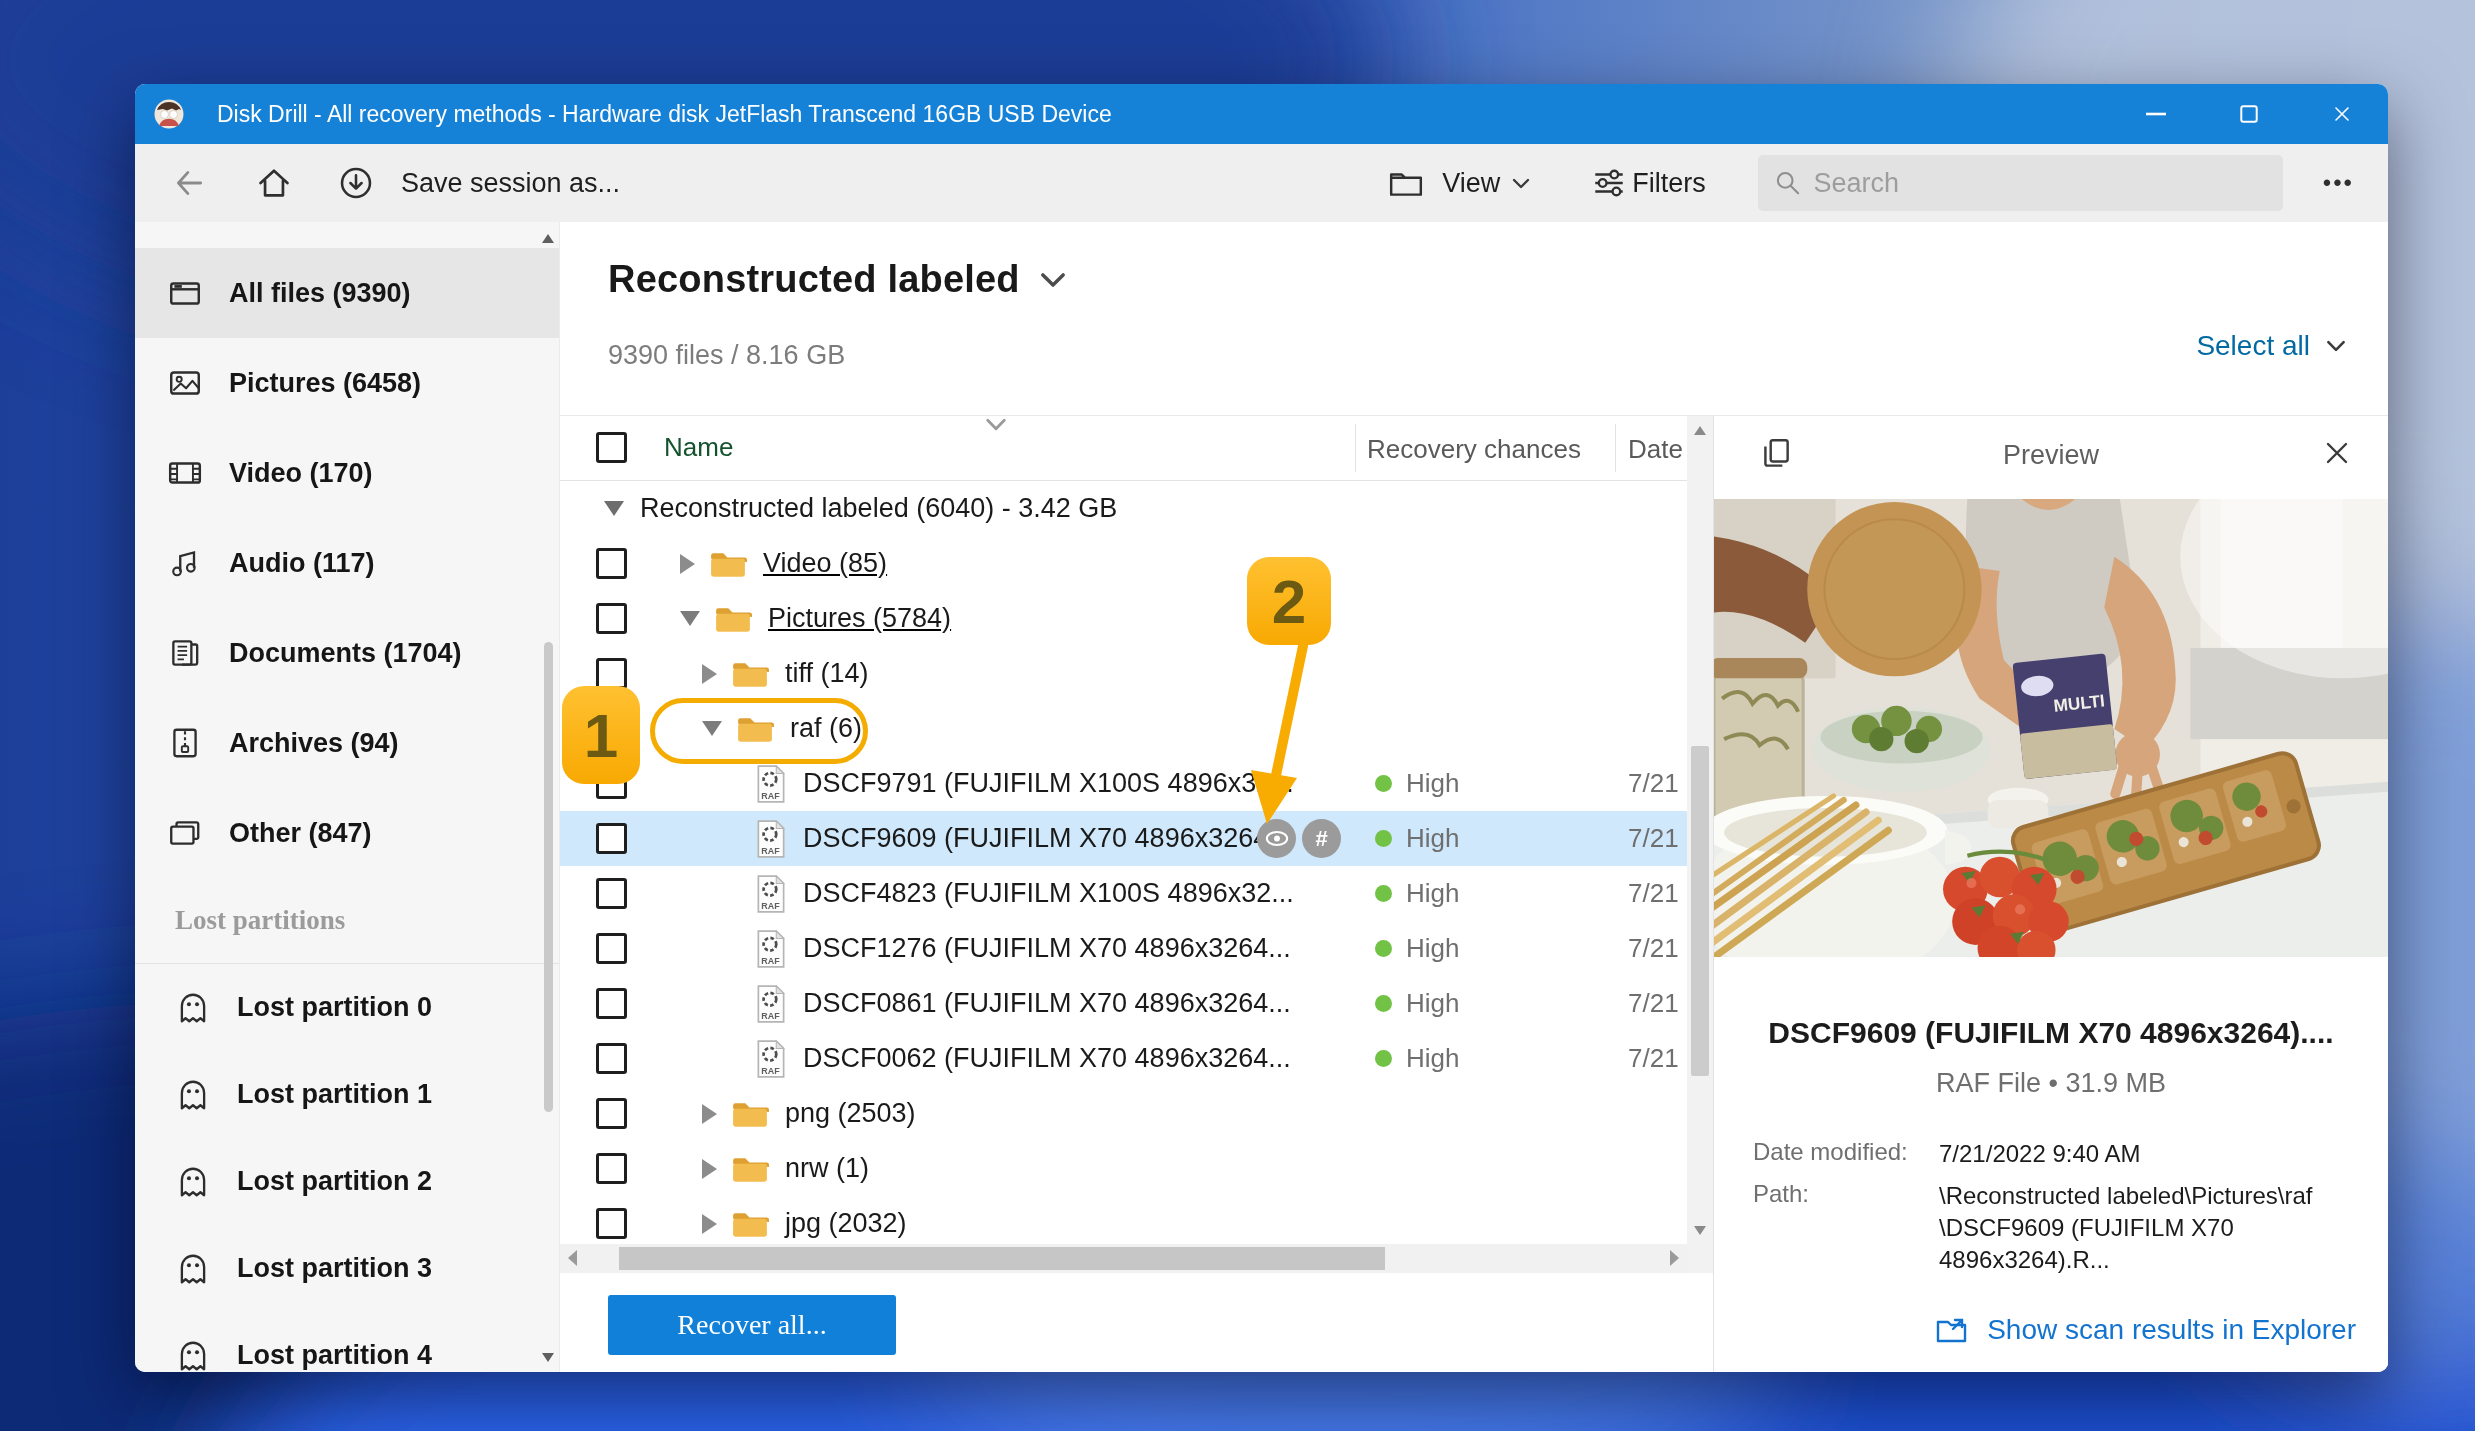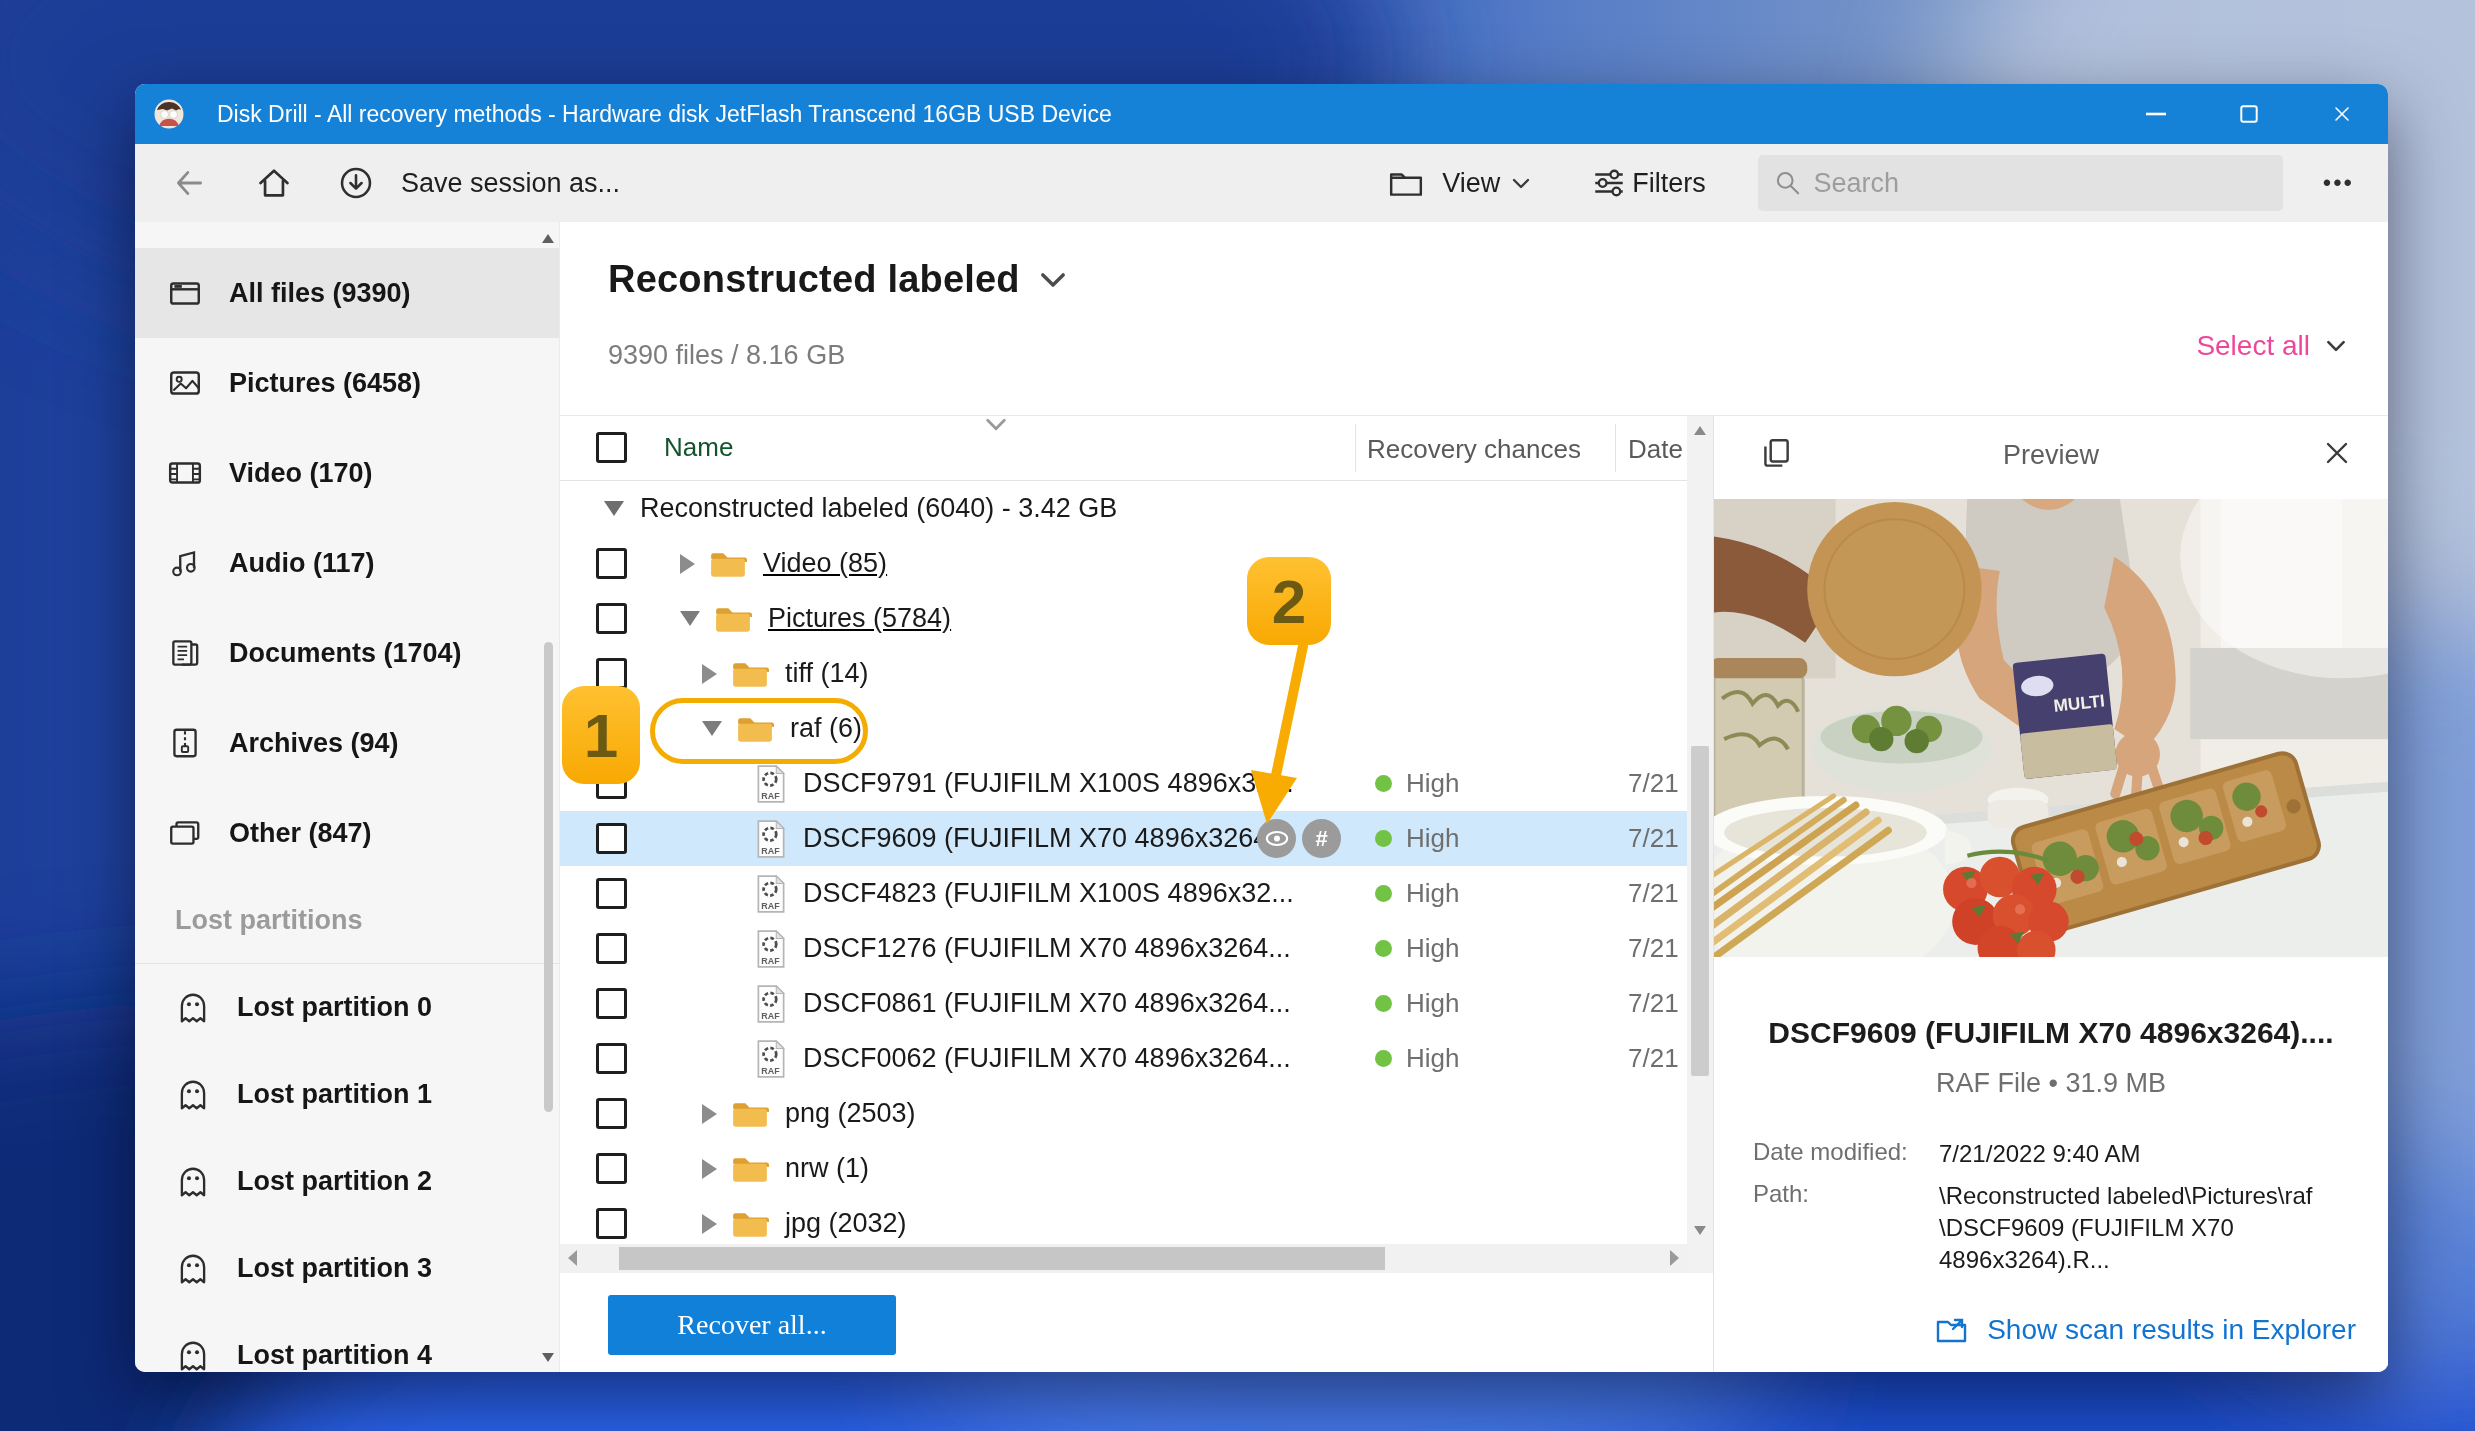--- a/index.html
+++ b/index.html
@@ -25,37 +25,37 @@
   .searchbox input::placeholder { color:#9d9d9d; }
 
   .content { display:flex; height:1150px; }
 
   
   .sidebar { width:425px; background:#f6f6f6; position:relative; flex:none; border-right:1px solid #ebebeb; padding-top:26px; }
   .side-item { height:90px; display:flex; align-items:center; padding-left:32px; cursor:default; }
   .side-item.sel { background:#e6e6e6; }
   .side-item .lbl { font-size:27px; font-weight:600; color:#161616; margin-left:26px; white-space:nowrap; }
   .side-section { height:86px; display:flex; align-items:center; padding-left:40px; border-bottom:1px solid #e3e3e3; }
-  .side-section span { font-size:27px; font-weight:600; color:#9b9b9b; }
+  .side-section span { font-size:27px; font-weight:600; color:#9b9b9b;font-family:Liberation Serif, serif; }
   .part-item { height:87px; display:flex; align-items:center; padding-left:40px; }
   .part-item .lbl { font-size:27px; font-weight:600; color:#161616; margin-left:26px; white-space:nowrap; }
   .side-scroll { position:absolute; right:3px; top:12px; bottom:10px; width:15px; }
   .side-scroll .thumb { position:absolute; left:3px; width:9px; border-radius:5px; background:#c9c9c9; top:408px; height:470px; }
   .arr { width:0; height:0; position:absolute; left:1px; }
   .arr.up { border-left:6px solid transparent; border-right:6px solid transparent; border-bottom:9px solid #5f5f5f; top:0; }
   .arr.dn { border-left:6px solid transparent; border-right:6px solid transparent; border-top:9px solid #5f5f5f; bottom:0; }
 
   
   .main { flex:1; background:#fff; display:flex; flex-direction:column; position:relative; }
   .main-header { height:193px; position:relative; }
   .mh-title { position:absolute; left:48px; top:36px; display:flex; align-items:center; gap:20px; }
   .mh-title h1 { font-size:38px; font-weight:600; color:#191919; letter-spacing:.2px; }
   .mh-sub { position:absolute; left:48px; top:118px; font-size:27px; color:#7c7c7c; }
   .select-all { position:absolute; right:42px; top:108px; display:flex; align-items:center; gap:16px; }
-  .select-all span { font-size:28px; color:#ec4899; }
+  .select-all span { font-size:28px; color:#0369a1; }
 
   .body { display:flex; flex:1; border-top:1px solid #e9e9e9; }
   .table-col { width:1153px; flex:none; position:relative; }
   .thead { height:65px; position:relative; border-bottom:1px solid #e3e3e3; }
   .thead .cbx { top:16px; }
   .th-name { position:absolute; left:104px; top:16px; font-size:26px; color:#14532d; }
   .th-sort { position:absolute; left:425px; top:2px; color:#9a9a9a; }
   .th-div { position:absolute; top:8px; bottom:8px; width:1px; background:#e3e3e3; }
   .th-rec { position:absolute; left:807px; top:18px; font-size:26px; color:#5a5a5a; }
   .th-date { position:absolute; left:1068px; top:18px; font-size:26px; color:#5a5a5a; width:56px; overflow:hidden; }

